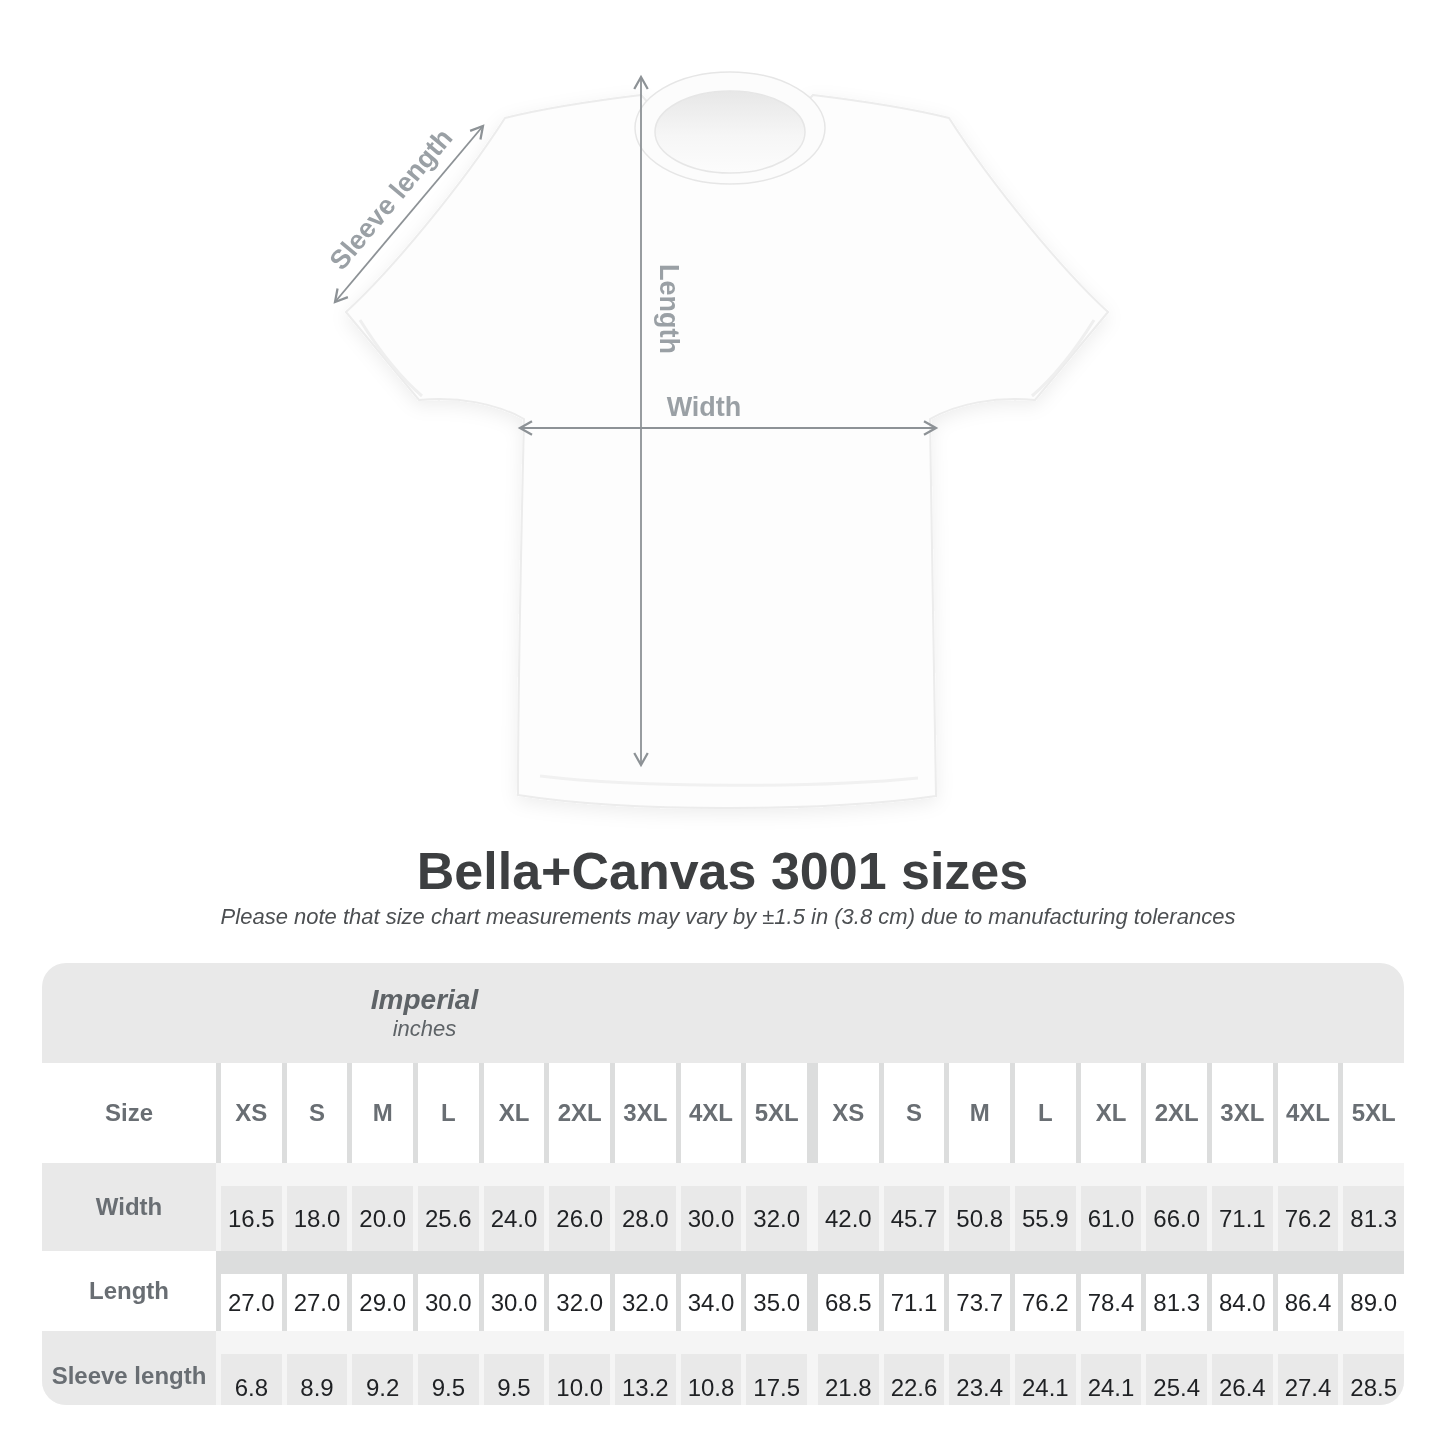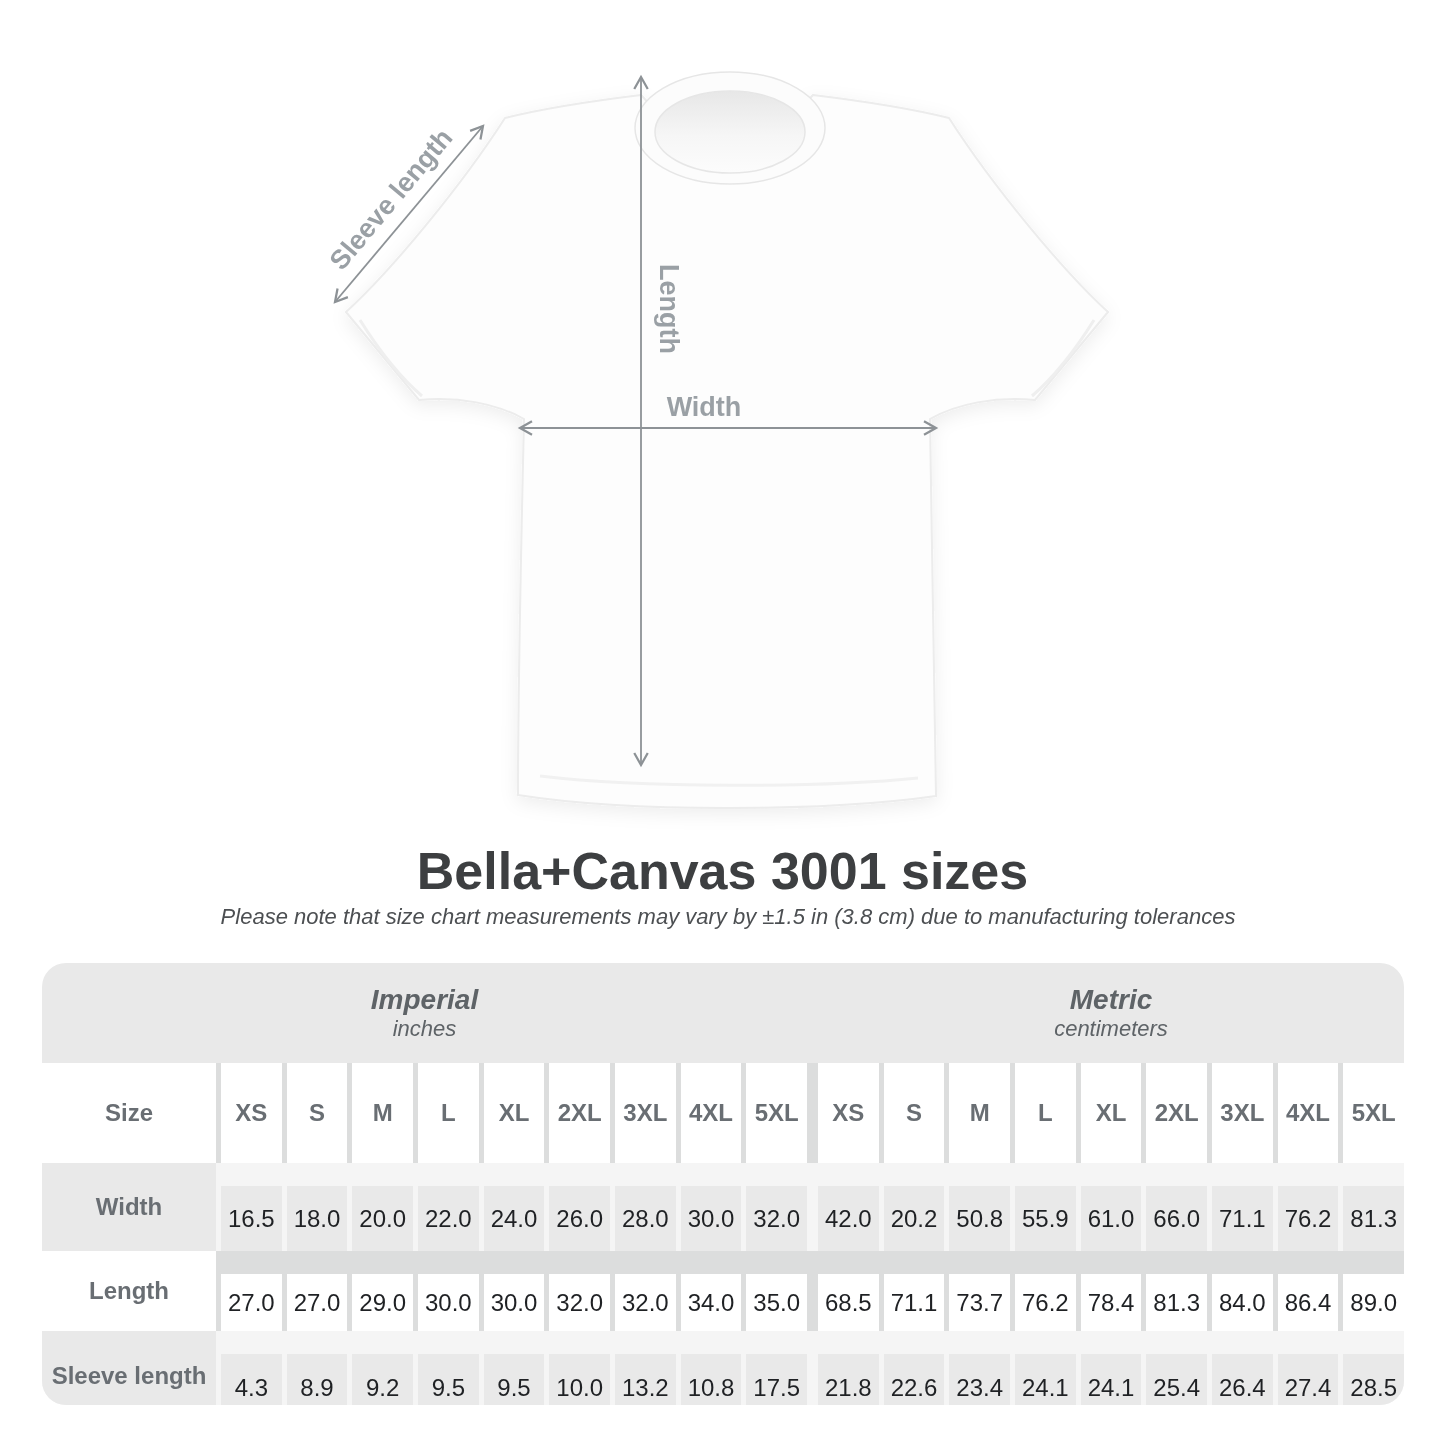--- a/index.html
+++ b/index.html
@@ -95,24 +95,20 @@
     <div class="subtitle">Please note that size chart measurements may vary by ±1.5 in (3.8 cm) due to manufacturing tolerances</div>
   </div>
 
   <div class="size-table">
 
     <div class="trow band">
       <div class="group g1">
         <div class="gname">Imperial</div>
         <div class="gunit">inches</div>
       </div>
-      <div class="group g2">
-        <div class="gname">Metric</div>
-        <div class="gunit">centimeters</div>
-      </div>
     </div>
 
     <div class="trow cells-white h-size">
       <div class="cell hdr">Size</div>
       <div class="cell hdr">XS</div>
       <div class="cell hdr">S</div>
       <div class="cell hdr">M</div>
       <div class="cell hdr">L</div>
       <div class="cell hdr">XL</div>
       <div class="cell hdr">2XL</div>
@@ -129,29 +125,29 @@
       <div class="cell hdr">3XL</div>
       <div class="cell hdr">4XL</div>
       <div class="cell hdr">5XL</div>
     </div>
 
     <div class="trow cells-gray h-width">
       <div class="cell rlabel">Width</div>
       <div class="cell val">16.5</div>
       <div class="cell val">18.0</div>
       <div class="cell val">20.0</div>
-      <div class="cell val">22.0</div>
+      <div class="cell val">25.6</div>
       <div class="cell val">24.0</div>
       <div class="cell val">26.0</div>
       <div class="cell val">28.0</div>
       <div class="cell val">30.0</div>
       <div class="cell val">32.0</div>
       <div class="divider"></div>
       <div class="cell val">42.0</div>
-      <div class="cell val">20.2</div>
+      <div class="cell val">45.7</div>
       <div class="cell val">50.8</div>
       <div class="cell val">55.9</div>
       <div class="cell val">61.0</div>
       <div class="cell val">66.0</div>
       <div class="cell val">71.1</div>
       <div class="cell val">76.2</div>
       <div class="cell val">81.3</div>
     </div>
 
     <div class="trow cells-white h-length">
@@ -172,21 +168,21 @@
       <div class="cell val">76.2</div>
       <div class="cell val">78.4</div>
       <div class="cell val">81.3</div>
       <div class="cell val">84.0</div>
       <div class="cell val">86.4</div>
       <div class="cell val">89.0</div>
     </div>
 
     <div class="trow cells-gray h-sleeve">
       <div class="cell rlabel">Sleeve length</div>
-      <div class="cell val">4.3</div>
+      <div class="cell val">6.8</div>
       <div class="cell val">8.9</div>
       <div class="cell val">9.2</div>
       <div class="cell val">9.5</div>
       <div class="cell val">9.5</div>
       <div class="cell val">10.0</div>
       <div class="cell val">13.2</div>
       <div class="cell val">10.8</div>
       <div class="cell val">17.5</div>
       <div class="divider"></div>
       <div class="cell val">21.8</div>

